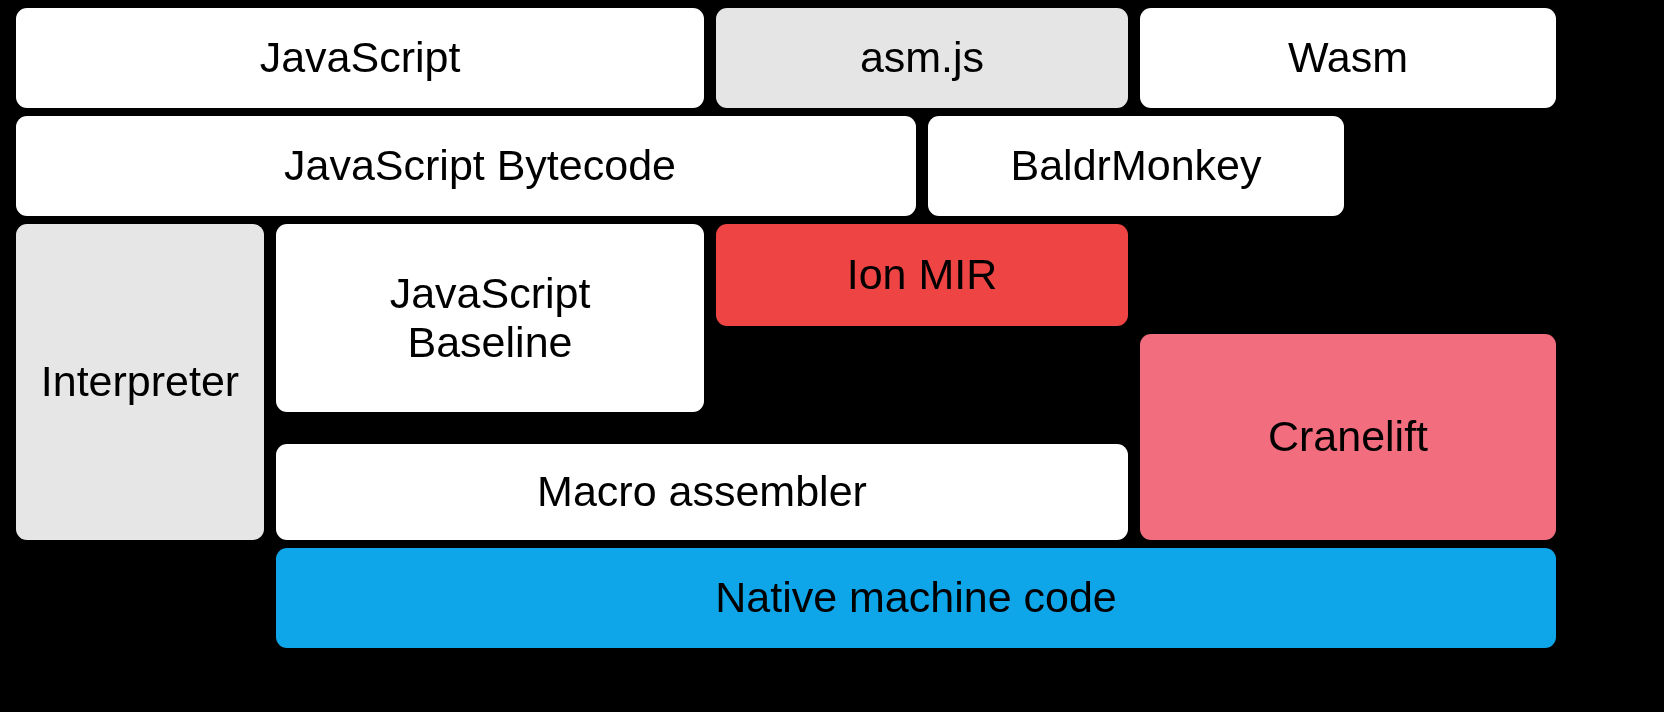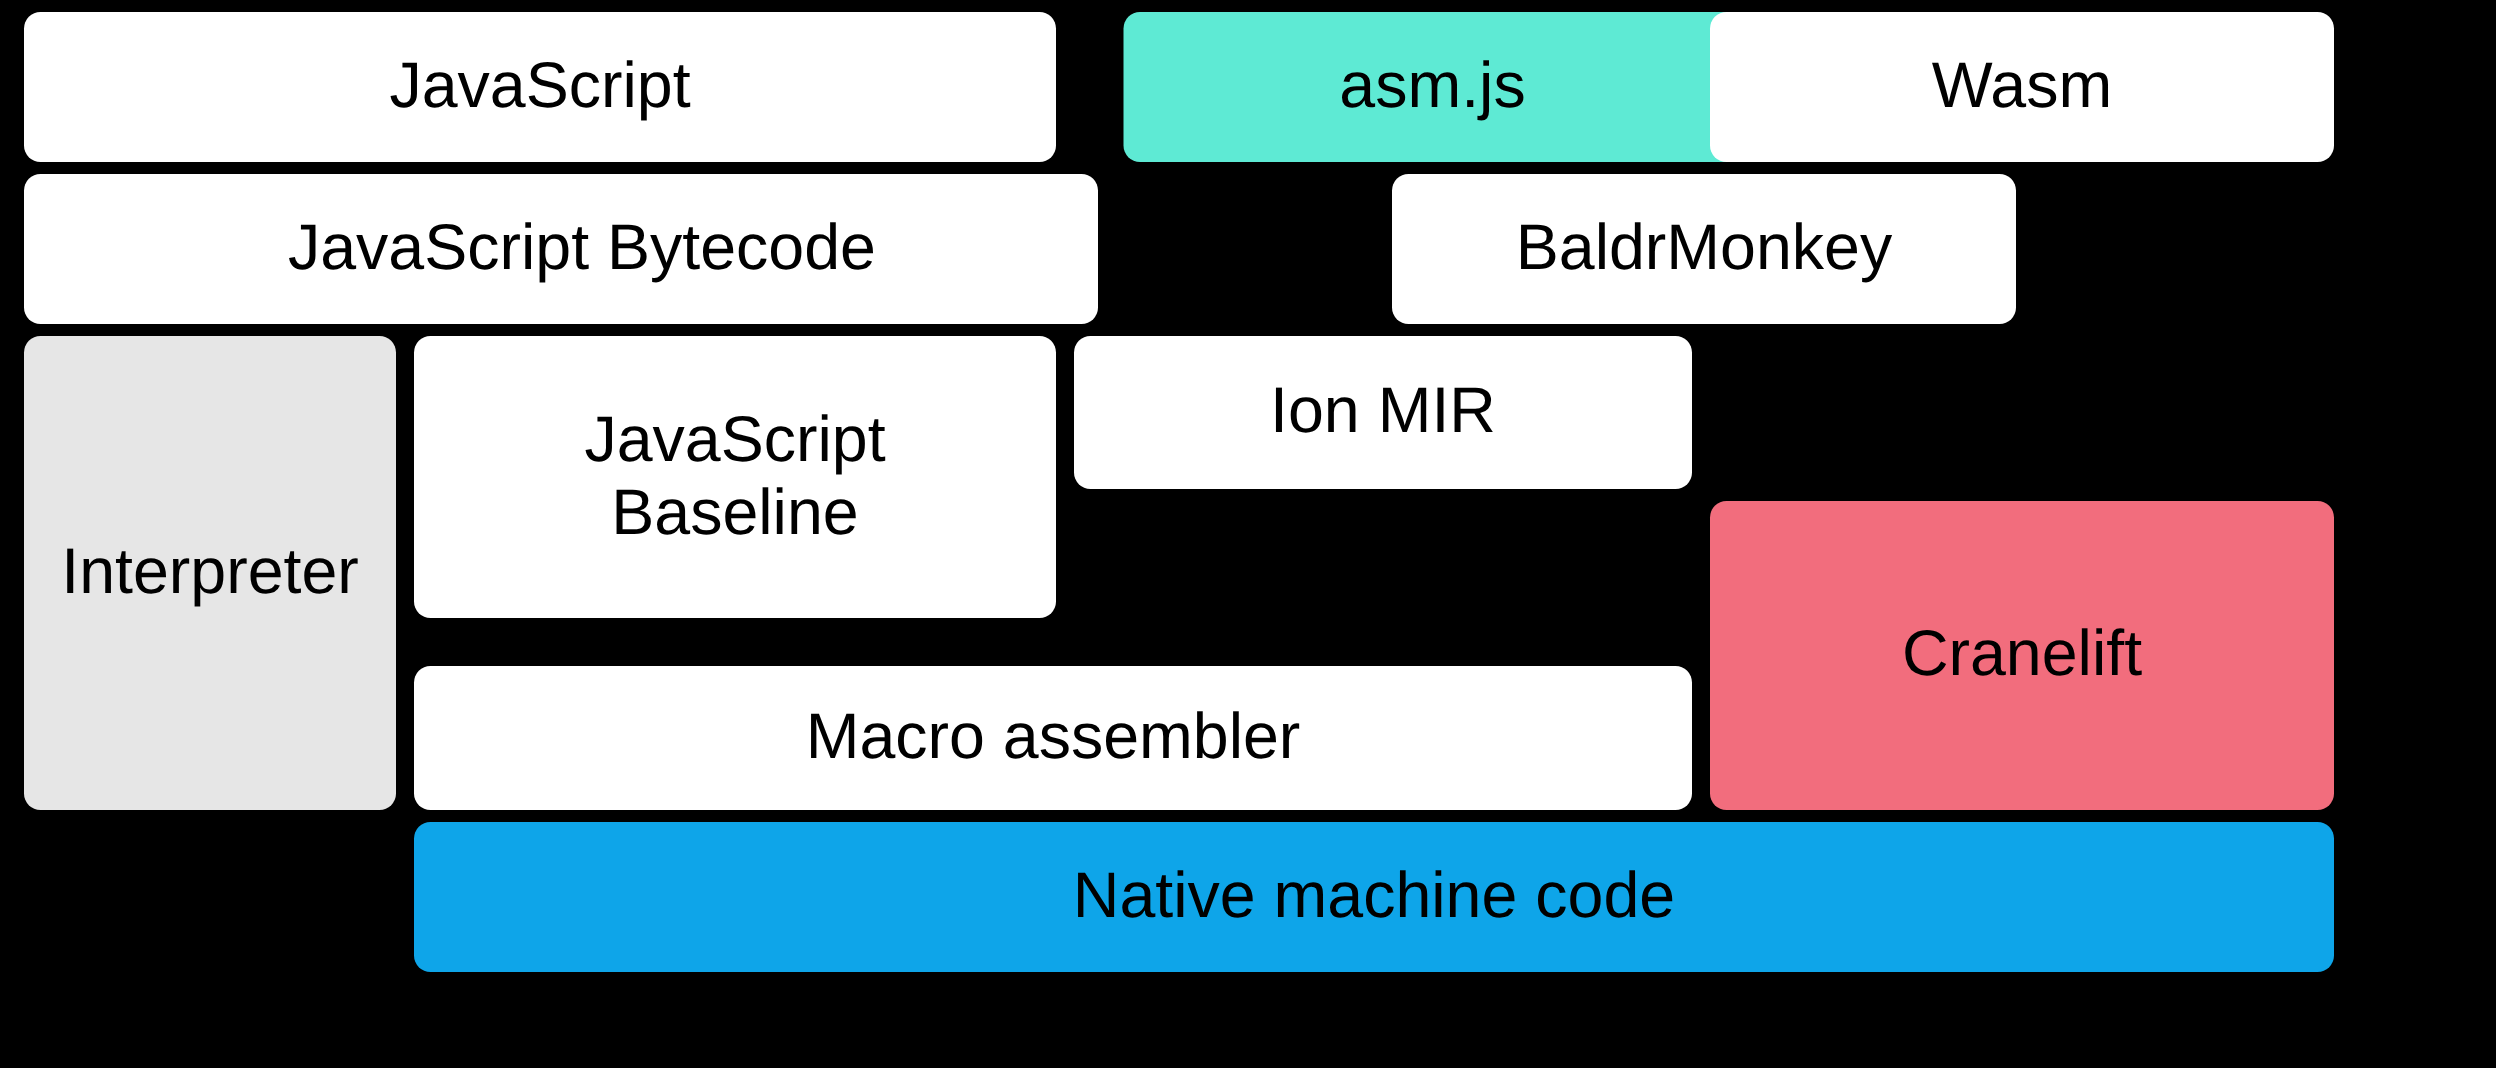--- a/index.html
+++ b/index.html
@@ -29,21 +29,21 @@
     box-sizing: border-box;
     padding: 0 16px;
   }
   .node .label { display: block; }
 
   
   .n-javascript        { left: 16px;   top: 8px;   width: 688px;  height: 100px; }
   .n-asmjs             { left: 716px;  top: 8px;   width: 412px;  height: 100px; }
   .n-wasm              { left: 1140px; top: 8px;   width: 416px;  height: 100px; }
   
-  .n-js-bytecode       { left: 16px;   top: 116px; width: 716px;  height: 100px; padding-left: 44px; }
+  .n-js-bytecode       { left: 16px;   top: 116px; width: 900px;  height: 100px; padding-left: 44px; }
   .n-baldrmonkey       { left: 928px;  top: 116px; width: 416px;  height: 100px; }
   
   .n-interpreter       { left: 16px;   top: 224px; width: 248px;  height: 316px; }
   .n-js-baseline       { left: 276px;  top: 224px; width: 428px;  height: 188px; }
   .n-js-baseline .label{ max-width: 300px; }
   .n-ion-mir           { left: 716px;  top: 224px; width: 412px;  height: 102px; }
   .n-ion-lir           { left: 716px;  top: 334px; width: 412px;  height: 102px; }
   .n-cranelift         { left: 1140px; top: 334px; width: 416px;  height: 206px; }
   .n-macro-assembler   { left: 276px;  top: 444px; width: 852px;  height: 96px; }
   
@@ -51,21 +51,21 @@
 </style>
 </head>
 <body>
 
 <div class="canvas">
 
   <div class="node n-javascript" style="background: rgb(255, 255, 255);">
     <span class="label">JavaScript</span>
   </div>
 
-  <div class="node n-asmjs" style="background: #5eead4; margin-left: 33px;">
+  <div class="node n-asmjs" style="background: #e5e5e5;">
     <span class="label">asm.js</span>
   </div>
 
   <div class="node n-wasm" style="background: rgb(255, 255, 255);">
     <span class="label">Wasm</span>
   </div>
 
   <div class="node n-js-bytecode" style="background: rgb(255, 255, 255);">
     <span class="label">JavaScript Bytecode</span>
   </div>
@@ -75,21 +75,21 @@
   </div>
 
   <div class="node n-interpreter" style="background: rgb(230, 230, 230);">
     <span class="label">Interpreter</span>
   </div>
 
   <div class="node n-js-baseline" style="background: rgb(255, 255, 255);">
     <span class="label">JavaScript Baseline</span>
   </div>
 
-  <div class="node n-ion-mir" style="background: #ffffff;">
+  <div class="node n-ion-mir" style="background: #ef4444;">
     <span class="label">Ion MIR</span>
   </div>
 
 
   <div class="node n-cranelift" style="background: rgb(242, 109, 125); text-align: center;">
     <span class="label">Cranelift</span>
   </div>
 
   <div class="node n-macro-assembler" style="background: rgb(255, 255, 255);">
     <span class="label">Macro assembler</span>

